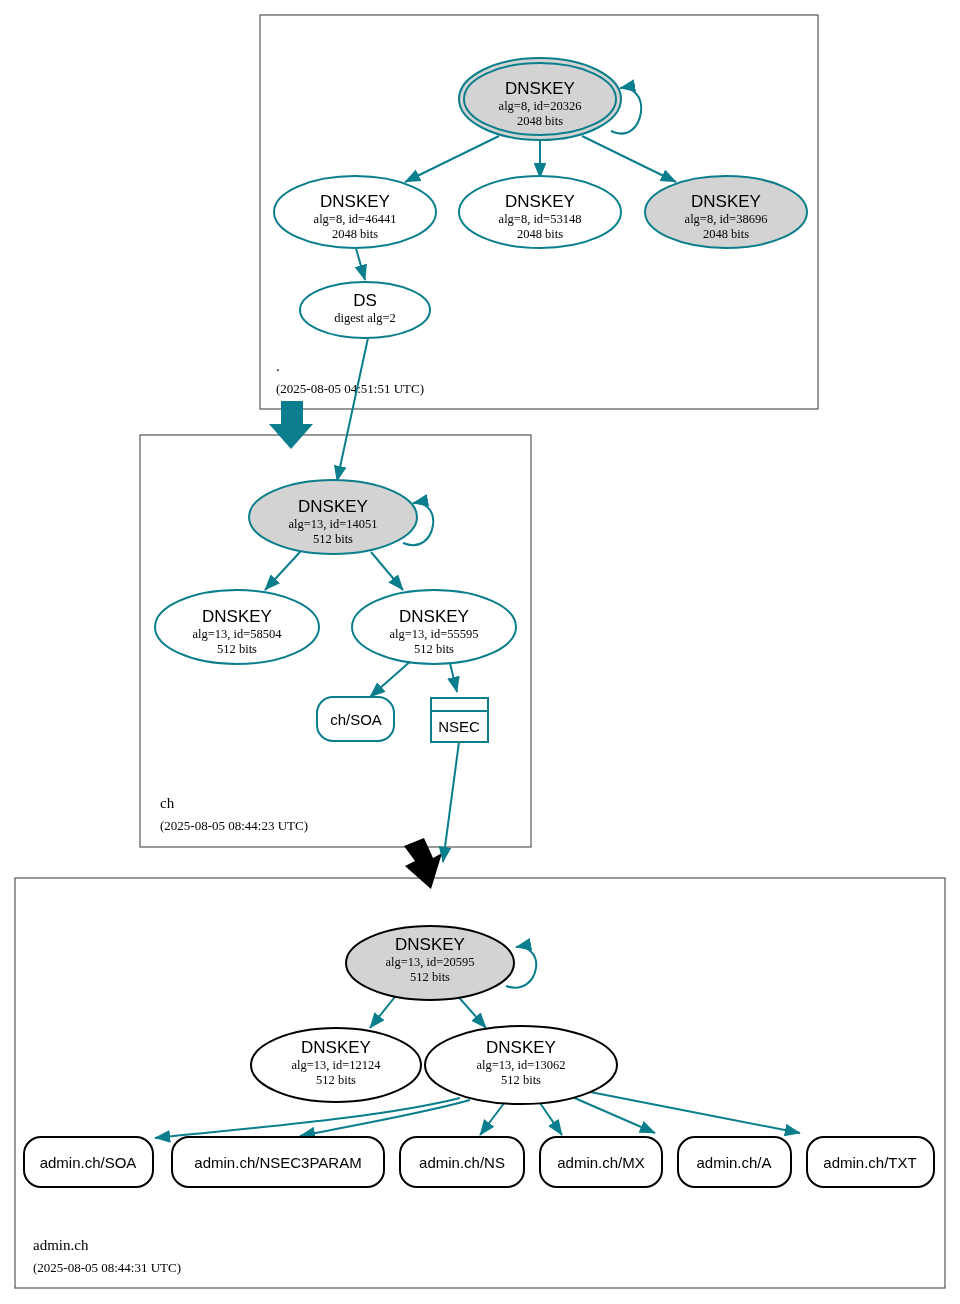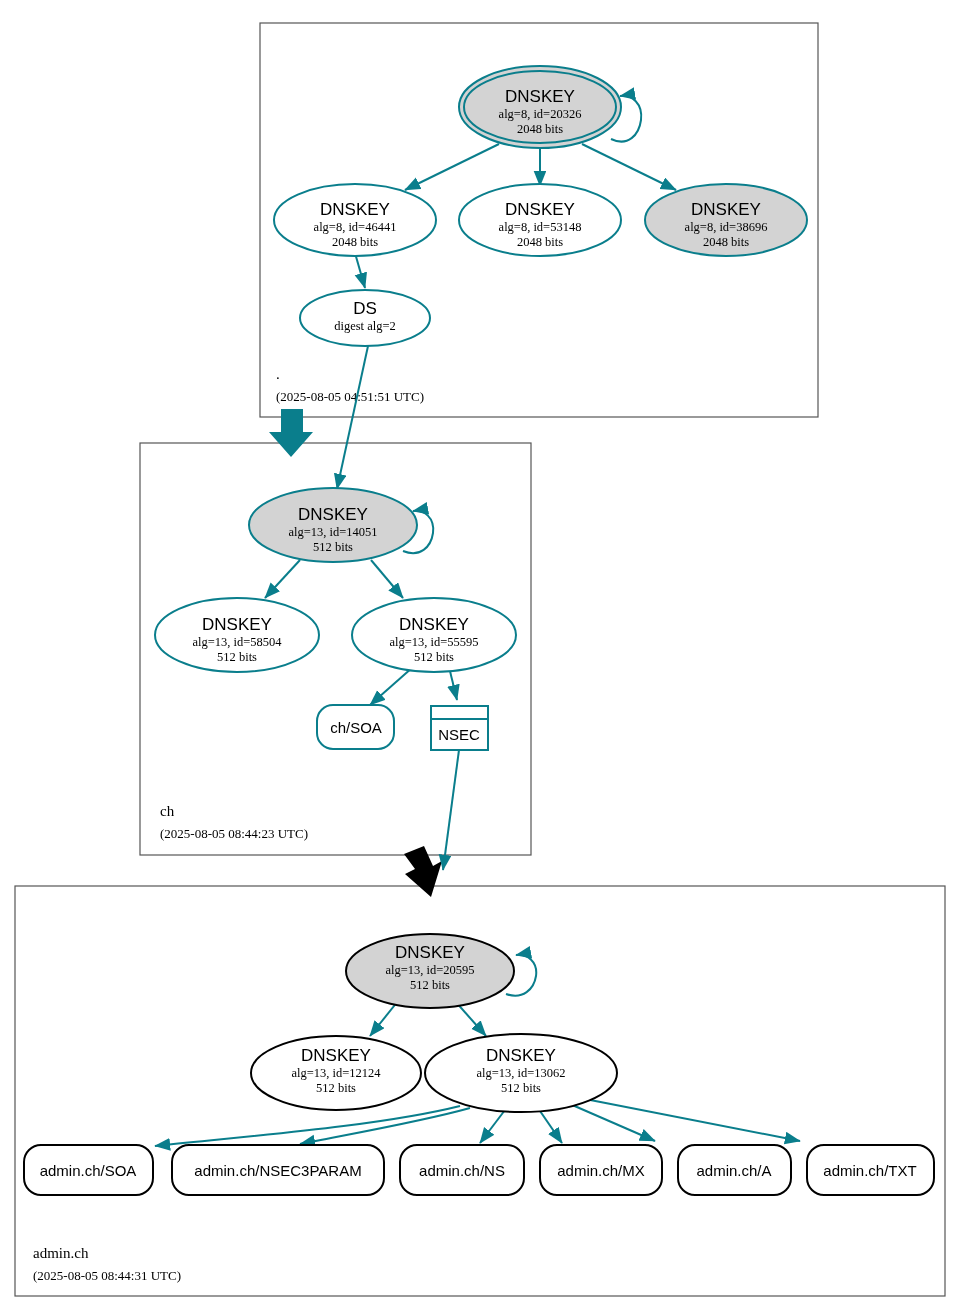--- a/index.html
+++ b/index.html
@@ -1,19 +1,19 @@
 <!DOCTYPE html>
 <html><head>
 <meta charset="utf-8">
 <title>DNSSEC Authentication Chain</title>
 <style>
   html,body{margin:0;padding:0;background:#ffffff;}
   body{width:960px;height:1304px;position:relative;overflow:hidden;
        font-family:"Liberation Sans",sans-serif;color:#000;}
-  #canvas{position:absolute;left:0;top:8px;width:960px;height:1044px;}
+  #canvas{position:absolute;left:0;top:0;width:960px;height:1044px;}
   svg.layer{position:absolute;left:0;top:0;width:960px;height:1304px;overflow:visible;}
   .zone-box{fill:none;stroke:#555555;stroke-width:1.2;}
   .zone-label{font-family:"Liberation Serif",serif;font-size:15px;fill:#000;}
   .zone-time{font-family:"Liberation Serif",serif;font-size:13px;fill:#000;}
   .node-title{font-family:"Liberation Sans",sans-serif;font-size:17px;fill:#000;text-anchor:middle;}
   .node-sub{font-family:"Liberation Serif",serif;font-size:12.5px;fill:#000;text-anchor:middle;}
   .rr-label{font-family:"Liberation Sans",sans-serif;font-size:15px;fill:#000;text-anchor:middle;}
   .nsec-label{font-family:"Liberation Sans",sans-serif;font-size:15px;fill:#000;text-anchor:middle;}
   .ell-teal{stroke:#0a7e8c;stroke-width:2;}
   .ell-black{stroke:#000000;stroke-width:2;}

